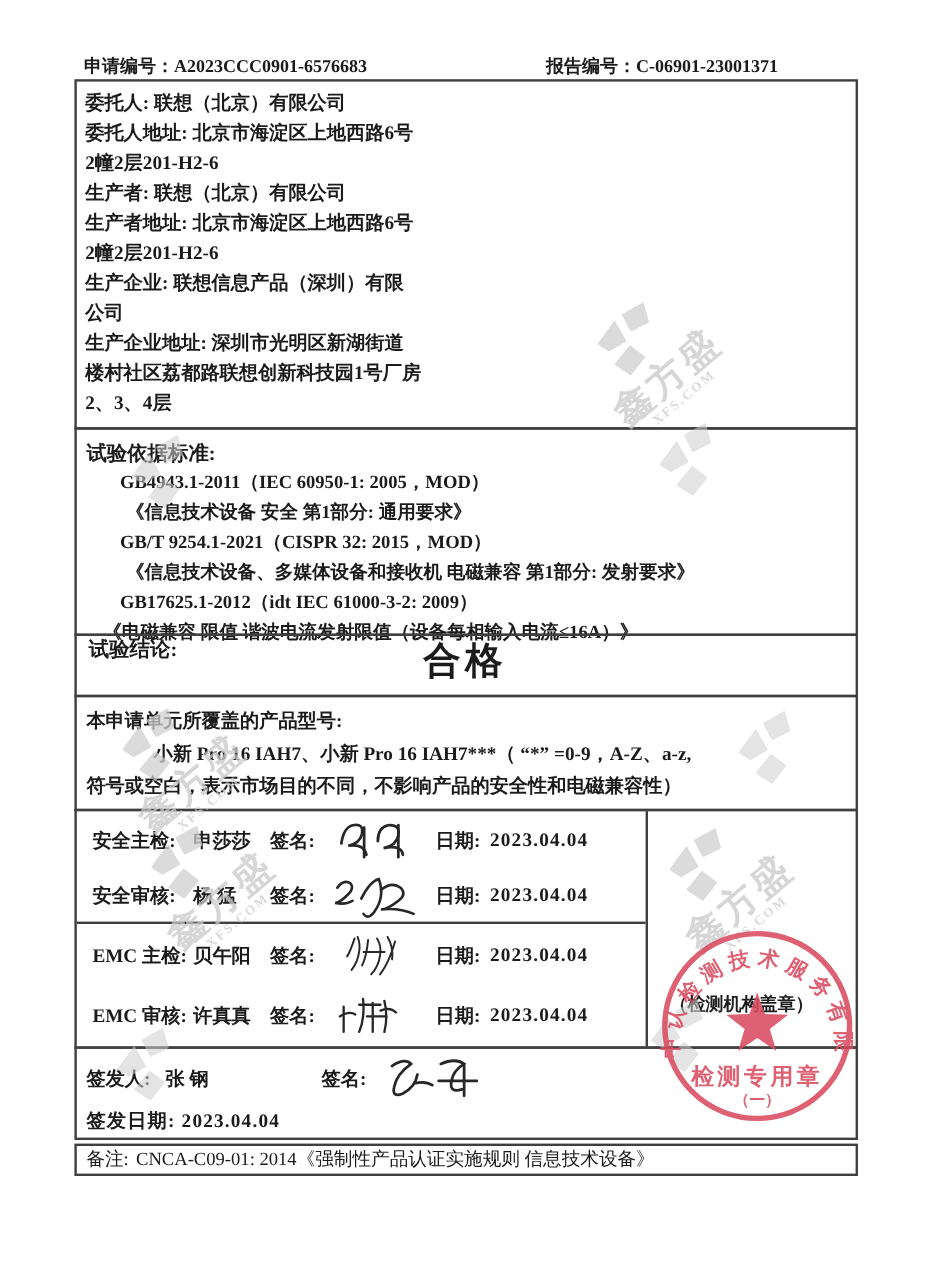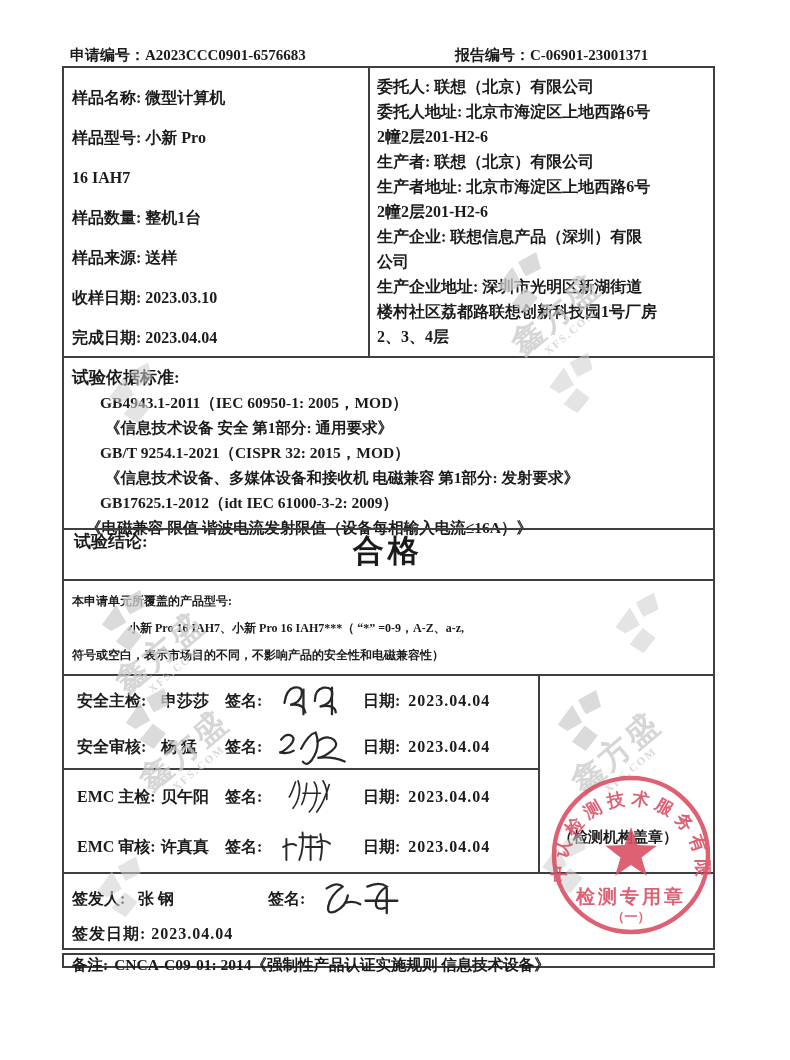--- a/index.html
+++ b/index.html
@@ -32,21 +32,21 @@
   .ind-b { padding-left:33px; }
   .ind-c { padding-left:14px; }
 
   
   .boxC { height:53px; display:flex; align-items:flex-start; padding-left:10px; }
   .concl-label { font-size:17px; font-weight:700; }
   .concl-value { font-size:31px; font-weight:800; margin-left:205px; letter-spacing:4px; }
 
   
   .boxD { height:97px; padding:7px 8px 0 8px; }
-  .boxD .line { font-size:12px; font-weight:600; line-height:27px; white-space:nowrap; }
+  .boxD .line { font-size:16px; font-weight:600; line-height:27px; white-space:nowrap; }
   .mod-ind { padding-left:56px; }
 
   
   .boxE { height:200px; display:flex; }
   .sigL { width:476px; border-right:2px solid #3f3f3f; }
   .sig-group-a { height:94px; border-bottom:2px solid #3f3f3f; padding-top:2px; }
   .sig-group-b { height:102px; padding-top:2px; }
   .sig-row { display:flex; align-items:center; height:46px; padding-left:13px; font-size:16px;
              font-weight:600; white-space:nowrap; position:relative; }
   .sig-group-b .sig-row { height:50px; }
@@ -63,22 +63,22 @@
 
   
   .boxF { height:78px; padding:10px 8px 0 8px; }
   .issue-row1 { display:flex; align-items:center; font-size:16px; font-weight:600; white-space:nowrap; height:30px; }
   .iss-label { width:66px; }
   .iss-name { width:88px; }
   .iss-slabel { width:46px; margin-left:42px; }
   .issue-row2 { font-size:16px; font-weight:600; margin-top:10px; letter-spacing:1px; }
 
   
-  .boxG { height:15px; margin-top:3px; display:flex; padding-left:8px;
-          font-size:15.5px; font-weight:700; white-space:nowrap; }
+  .boxG { height:27px; margin-top:3px; display:flex; align-items:center; padding-left:8px;
+          font-size:15.5px; font-weight:400; white-space:nowrap; }
   .remark-label { margin-right:6px; }
 
   
   .stamp { position:absolute; left:546px; top:770px; width:170px; height:170px; z-index:3;
            opacity:.88; pointer-events:none; }
 
   
   .wm { position:absolute; transform:rotate(-40deg); color:#cbcbcb; opacity:.75; z-index:2;
         pointer-events:none; text-align:center; }
   .wm-logo { display:flex; flex-wrap:wrap; width:58px; margin:0 auto 2px auto; }
@@ -96,29 +96,20 @@
 <div class="page">
 
   <div class="hdr">
     <span class="app"><span>申请编号：</span><span>A2023CCC0901-6576683</span></span>
     <span class="rep"><span>报告编号：</span><span>C-06901-23001371</span></span>
   </div>
 
   <div class="doc">
 
     <div class="box boxA">
-      <div class="cellL">
-        <div class="line">样品名称: 微型计算机</div>
-        <div class="line">样品型号: 小新 Pro</div>
-        <div class="line">16 IAH7</div>
-        <div class="line">样品数量: 整机1台</div>
-        <div class="line">样品来源: 送样</div>
-        <div class="line">收样日期: 2023.03.10</div>
-        <div class="line">完成日期: 2023.04.04</div>
-      </div>
       <div class="cellR">
         <div class="line">委托人: 联想（北京）有限公司</div>
         <div class="line">委托人地址: 北京市海淀区上地西路6号</div>
         <div class="line">2幢2层201-H2-6</div>
         <div class="line">生产者: 联想（北京）有限公司</div>
         <div class="line">生产者地址: 北京市海淀区上地西路6号</div>
         <div class="line">2幢2层201-H2-6</div>
         <div class="line">生产企业: 联想信息产品（深圳）有限</div>
         <div class="line">公司</div>
         <div class="line">生产企业地址: 深圳市光明区新湖街道</div>

